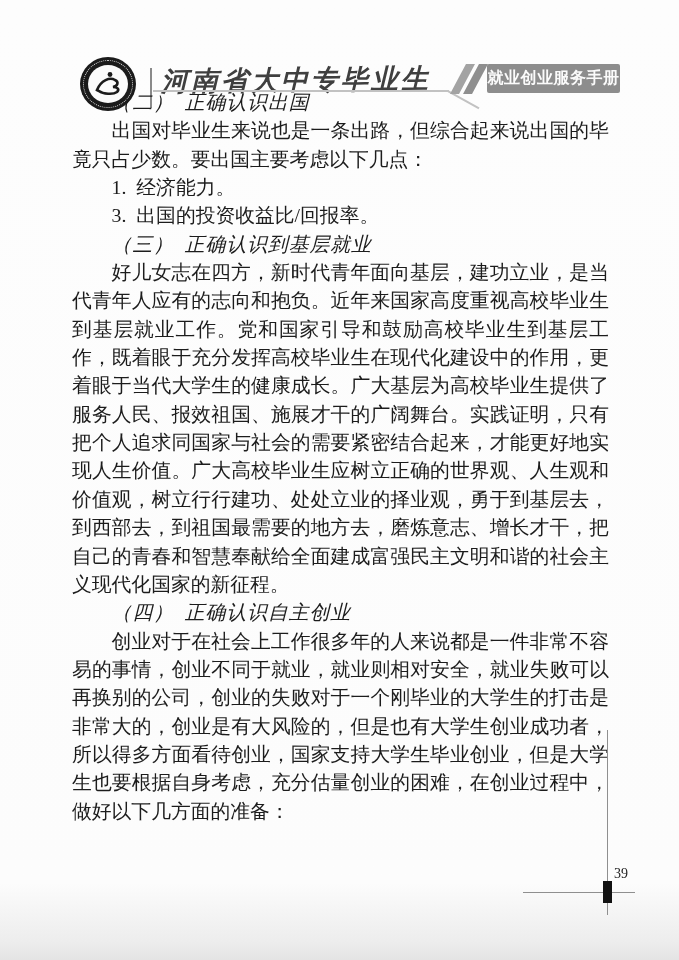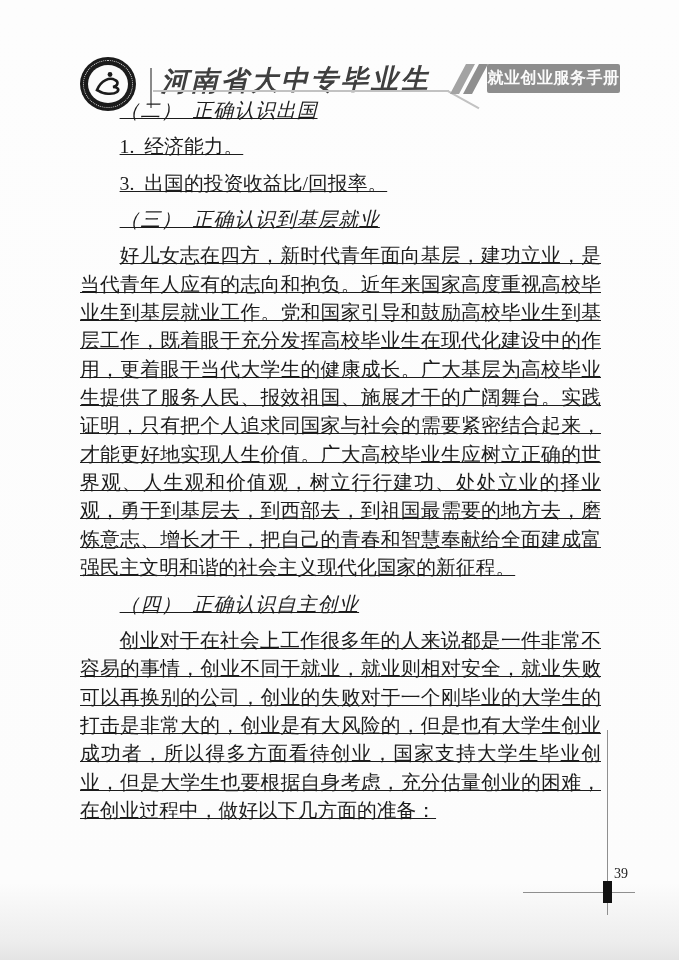--- a/index.html
+++ b/index.html
@@ -36,21 +36,21 @@
     font-family:Liberation Serif, serif;font-weight:bold;
     font-size:16px;color:#fbfbfb;letter-spacing:0.5px;
   }
 
   
   .body-text{
     position:absolute;left:72px;top:88px;width:537px;
     font-size:19.8px;line-height:28.35px;color:#1c1c1c;
     text-align:justify;
   }
-  .body-text p{margin:8px;text-indent:2em;text-decoration:underline;}
+  .body-text p{margin:0;text-indent:2em;}
   .body-text p.heading{font-style:italic;letter-spacing:1px;}
 
   
   .folio-vrule{position:absolute;left:607px;top:730px;width:1.4px;height:185px;background:#8f8f8f;}
   .folio-hrule{position:absolute;left:523px;top:892px;width:112px;height:1.4px;background:#8f8f8f;}
   .folio-tab{position:absolute;left:603px;top:881px;width:9px;height:22px;background:#121212;}
   .folio-number{position:absolute;left:614px;top:866px;font-size:14px;color:#222;}
 </style>
 </head>
 <body>
@@ -71,20 +71,21 @@
     <div class="brand-script">河南省大中专毕业生</div>
     <div class="header-rule"></div>
     <div class="header-rule-diag"></div>
     <div class="slash s1"></div>
     <div class="slash s2"></div>
     <div class="badge">就业创业服务手册</div>
   </div>
 
   <div class="body-text" id="body-content">
       <p class="heading">（二） 正确认识出国</p>
+      <p class="paragraph">出国对毕业生来说也是一条出路，但综合起来说出国的毕竟只占少数。要出国主要考虑以下几点：</p>
       <p class="paragraph">1. 经济能力。</p>
       <p class="paragraph">3. 出国的投资收益比/回报率。</p>
       <p class="heading">（三） 正确认识到基层就业</p>
       <p class="paragraph">好儿女志在四方，新时代青年面向基层，建功立业，是当代青年人应有的志向和抱负。近年来国家高度重视高校毕业生到基层就业工作。党和国家引导和鼓励高校毕业生到基层工作，既着眼于充分发挥高校毕业生在现代化建设中的作用，更着眼于当代大学生的健康成长。广大基层为高校毕业生提供了服务人民、报效祖国、施展才干的广阔舞台。实践证明，只有把个人追求同国家与社会的需要紧密结合起来，才能更好地实现人生价值。广大高校毕业生应树立正确的世界观、人生观和价值观，树立行行建功、处处立业的择业观，勇于到基层去，到西部去，到祖国最需要的地方去，磨炼意志、增长才干，把自己的青春和智慧奉献给全面建成富强民主文明和谐的社会主义现代化国家的新征程。</p>
       <p class="heading">（四） 正确认识自主创业</p>
       <p class="paragraph">创业对于在社会上工作很多年的人来说都是一件非常不容易的事情，创业不同于就业，就业则相对安全，就业失败可以再换别的公司，创业的失败对于一个刚毕业的大学生的打击是非常大的，创业是有大风险的，但是也有大学生创业成功者，所以得多方面看待创业，国家支持大学生毕业创业，但是大学生也要根据自身考虑，充分估量创业的困难，在创业过程中，做好以下几方面的准备：</p>
     </div>
 
   <div class="folio-vrule"></div>
   <div class="folio-hrule"></div>

